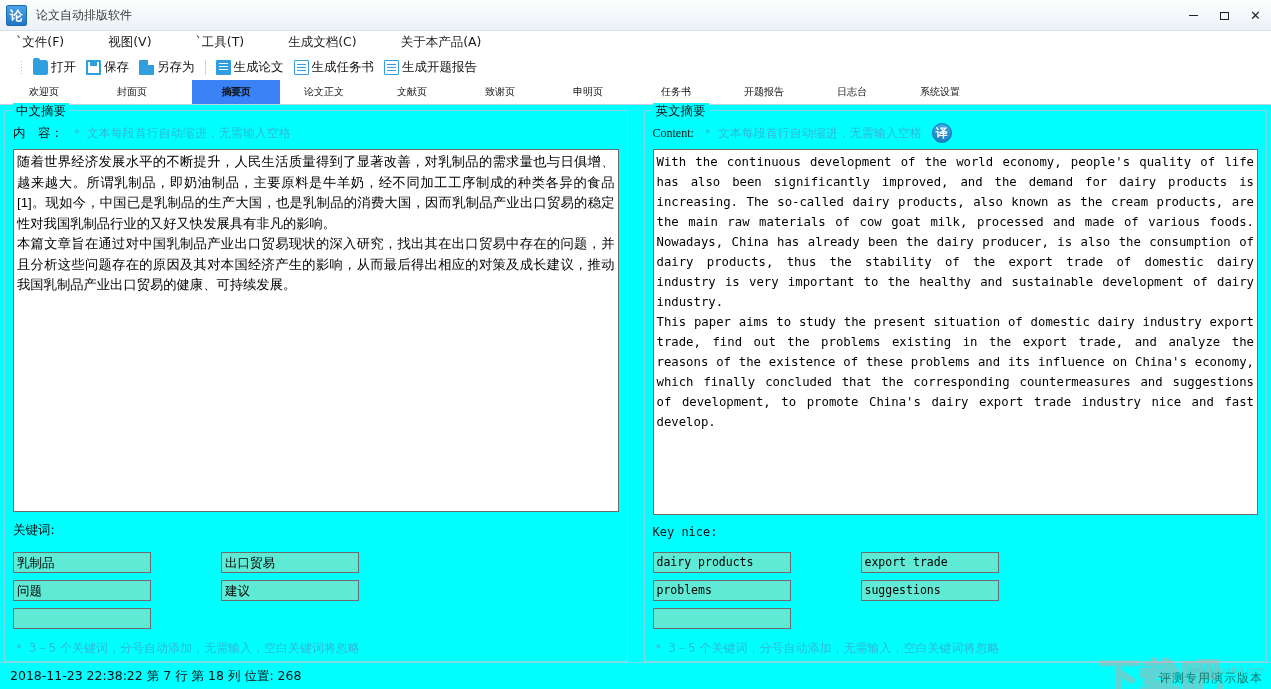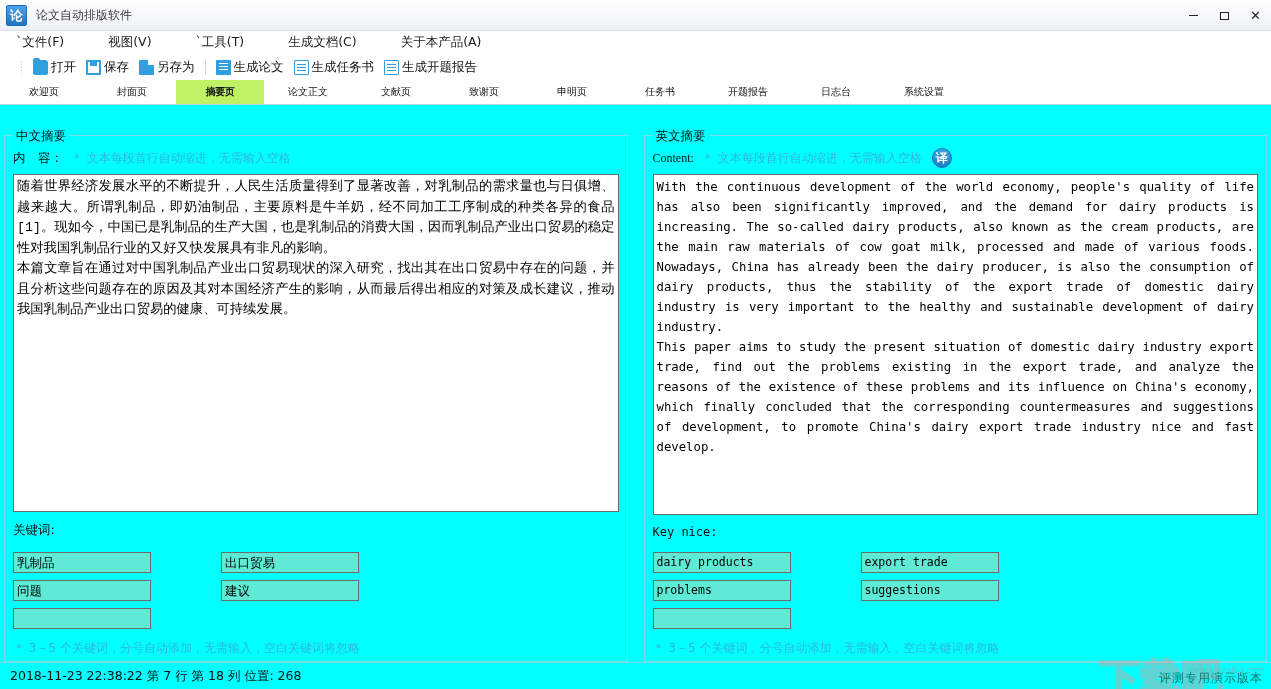--- a/index.html
+++ b/index.html
@@ -142,34 +142,34 @@
   }
   .tab {
     display: flex; align-items: center; justify-content: center;
     font-size: 10px; color: #111;
     padding: 0 14px;
     min-width: 88px;
     cursor: default;
     white-space: nowrap;
   }
   .tab.active {
-    background: #bef264;
+    background: #3b82f6;
     font-weight: bold;
     letter-spacing: -0.5px;
+    margin-left: 16px;
   }
 
   
   .body {
     flex: 1;
     display: flex;
     background: #00ffff;
     padding: 5px 4px 0 4px;
     gap: 16px;
     min-height: 0;
-    margin-top: 25px;
   }
   .panel {
     flex: 1 1 0;
     min-width: 0;
     border: 1px solid #7fd9e8;
     position: relative;
     padding: 11px 8px 4px 8px;
     display: flex; flex-direction: column;
   }
   .panel-legend {
@@ -208,21 +208,21 @@
     border: 1px solid #6b6b6b;
     overflow: hidden;
     padding: 2px 3px;
   }
   .textarea .para {
     margin: 0;
     white-space: pre-wrap;
     word-break: break-word;
   }
   .zh-text {
-    font-family: Liberation Mono, monospace;
+    font-family: Liberation Sans, sans-serif;
     font-size: 13.3px;
     line-height: 20.5px;
     color: #000;
     text-align: justify;
   }
   .en-text {
     font-family: "DejaVu Sans Mono", "Liberation Mono", monospace;
     font-size: 12.3px;
     line-height: 20px;
     color: #000;

